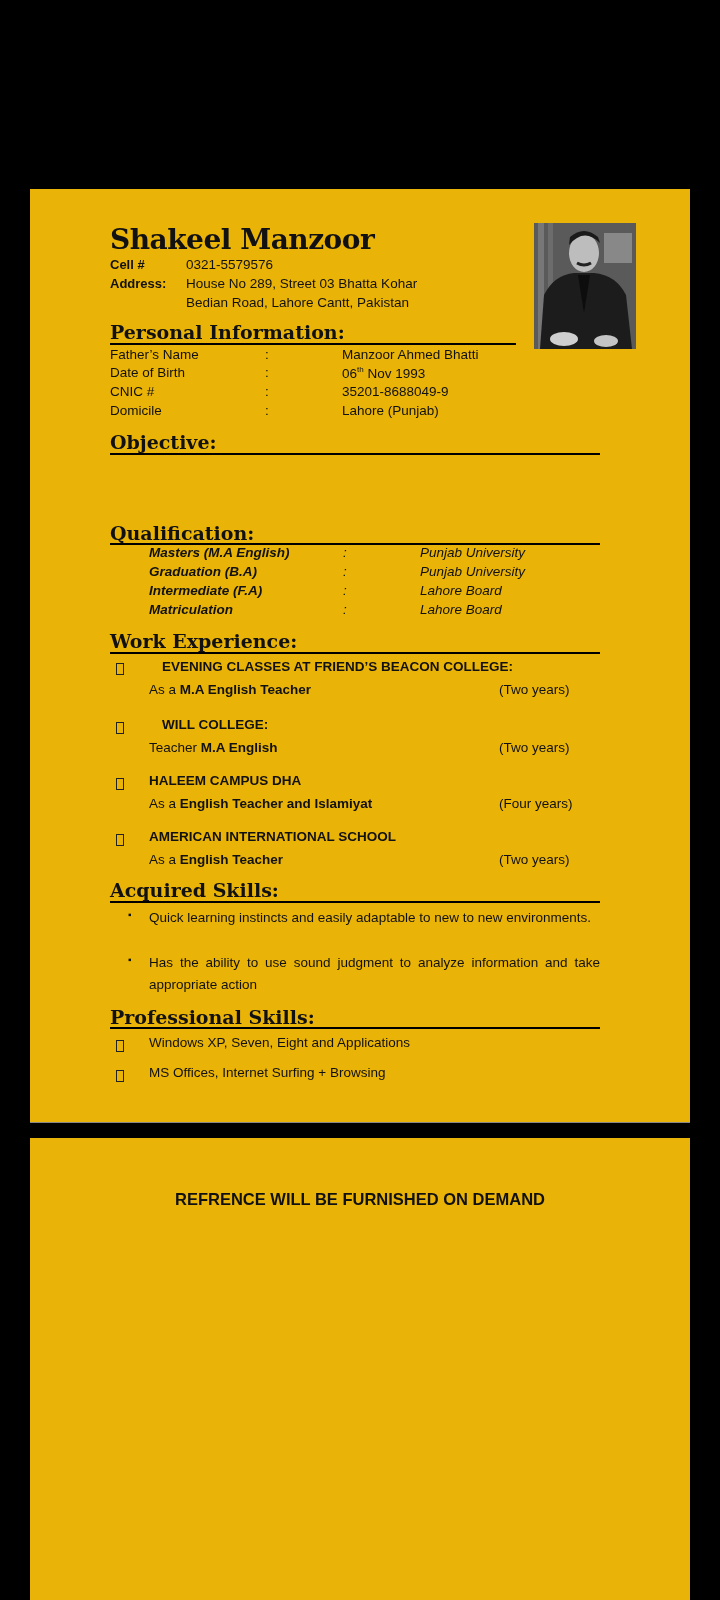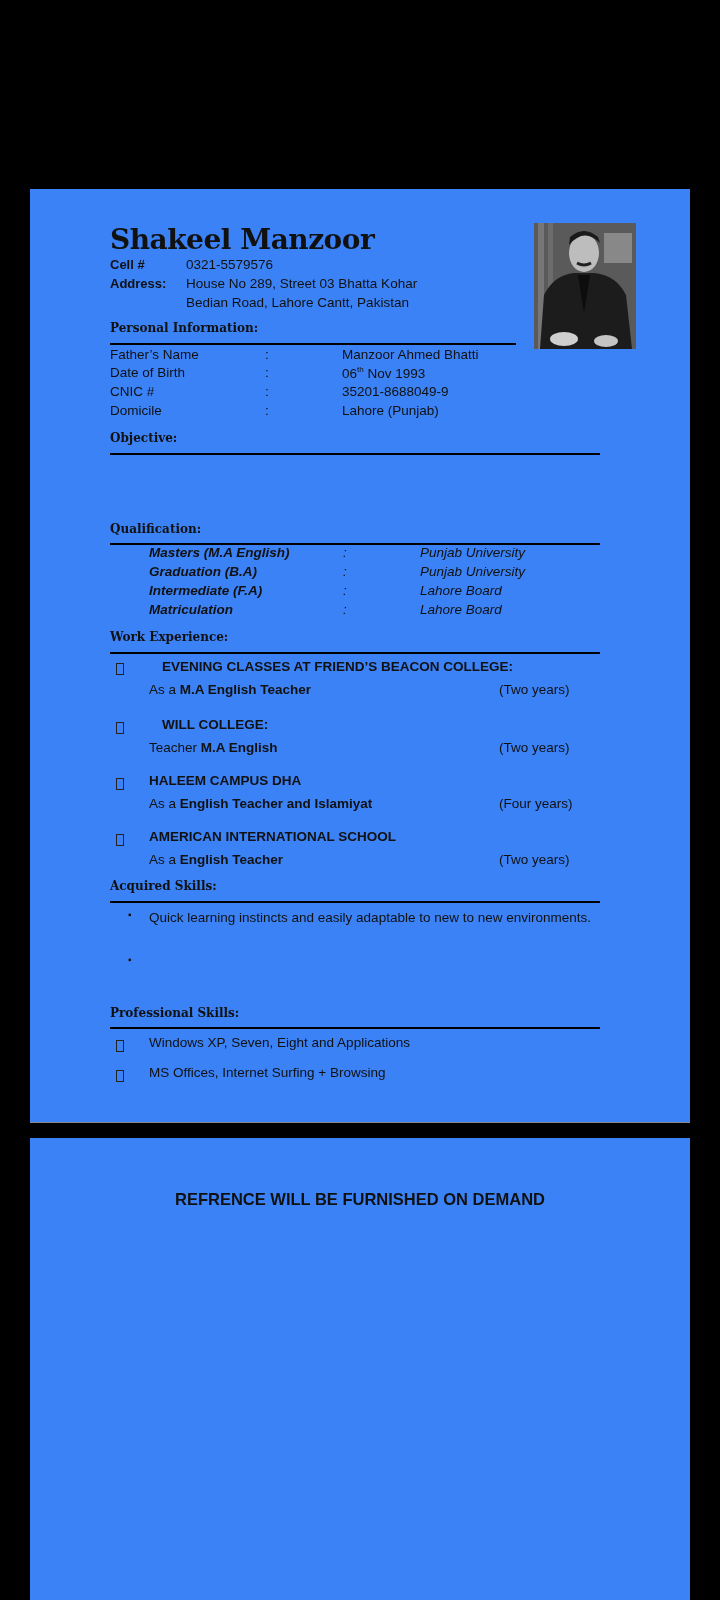--- a/index.html
+++ b/index.html
@@ -1,27 +1,27 @@
 <!DOCTYPE html>
 <html><head>
 <meta charset="utf-8">
 <style>
   html, body { margin:0; padding:0; }
   body { width:720px; height:1600px; background:#000; position:relative; overflow:hidden;
          font-family:"Liberation Sans", sans-serif; color:#111; }
-  .page { position:absolute; left:30px; width:660px; background:#3b82f6; }
+  .page { position:absolute; left:30px; width:660px; background:#eab308; }
   #page1 { top:189px; height:933px; border-bottom:1px solid #888; }
   #page2 { top:1138px; height:542px; }
   .abs { position:absolute; white-space:nowrap; }
   .name { left:80px; top:34px; font-family:"DejaVu Serif", serif; font-weight:bold; font-size:28px; letter-spacing:-0.5px; }
   .lbl { font-weight:bold; font-size:13px; }
   .txt { font-size:13.5px; }
   .photo { left:504px; top:34px; width:102px; height:126px;
            background:linear-gradient(180deg,#6a6a6a 0%,#3a3a3a 40%,#222 70%,#555 100%); overflow:hidden; }
-  .head { left:80px; font-family:"DejaVu Serif", serif; font-weight:bold; font-size:12px; }
+  .head { left:80px; font-family:"DejaVu Serif", serif; font-weight:bold; font-size:19px; }
   .rule { position:absolute; left:80px; height:2px; background:#000; }
   .obj { position:absolute; left:80px; width:500px; top:275px; font-size:13.5px; line-height:19px; text-align:justify; white-space:normal; }
   .it { font-style:italic; }
   .bi { font-style:italic; font-weight:bold; }
   .box { display:inline-block; width:6px; height:10px; border:1px solid #222; }
   .dot { font-size:10px; }
   .skill { position:absolute; left:119px; width:491px; font-size:13.5px; line-height:22px; text-align:justify; white-space:normal; }
   .ref { left:0; width:660px; text-align:center; top:52px; font-weight:bold; font-size:16.5px; }
 </style>
 </head>
@@ -105,20 +105,21 @@
   <div class="abs" style="left:86px;top:643px"><span class="box"></span></div>
   <div class="abs txt lbl" style="left:119px;top:640px">AMERICAN INTERNATIONAL SCHOOL</div>
   <div class="abs txt" style="left:119px;top:663px"><span>As a </span><b>English Teacher</b></div>
   <div class="abs txt" style="left:469px;top:663px">(Two years)</div>
 
   <div class="abs head" style="top:690px">Acquired Skills:</div>
   <div class="rule" style="top:712px;width:490px"></div>
   <div class="abs dot" style="left:98px;top:720px">▪</div>
   <div class="skill" style="top:718px;width:451px">Quick learning instincts and easily adaptable to new to new environments.</div>
   <div class="abs dot" style="left:98px;top:765px">▪</div>
+  <div class="skill" style="top:763px;width:451px">Has the ability to use sound judgment to analyze information and take appropriate action</div>
 
   <div class="abs head" style="top:817px">Professional Skills:</div>
   <div class="rule" style="top:838px;width:490px"></div>
   <div class="abs" style="left:86px;top:849px"><span class="box"></span></div>
   <div class="abs txt" style="left:119px;top:846px">Windows XP, Seven, Eight and Applications</div>
   <div class="abs" style="left:86px;top:879px"><span class="box"></span></div>
   <div class="abs txt" style="left:119px;top:876px">MS Offices, Internet Surfing + Browsing</div>
 </div>
 
 <div class="page" id="page2">

